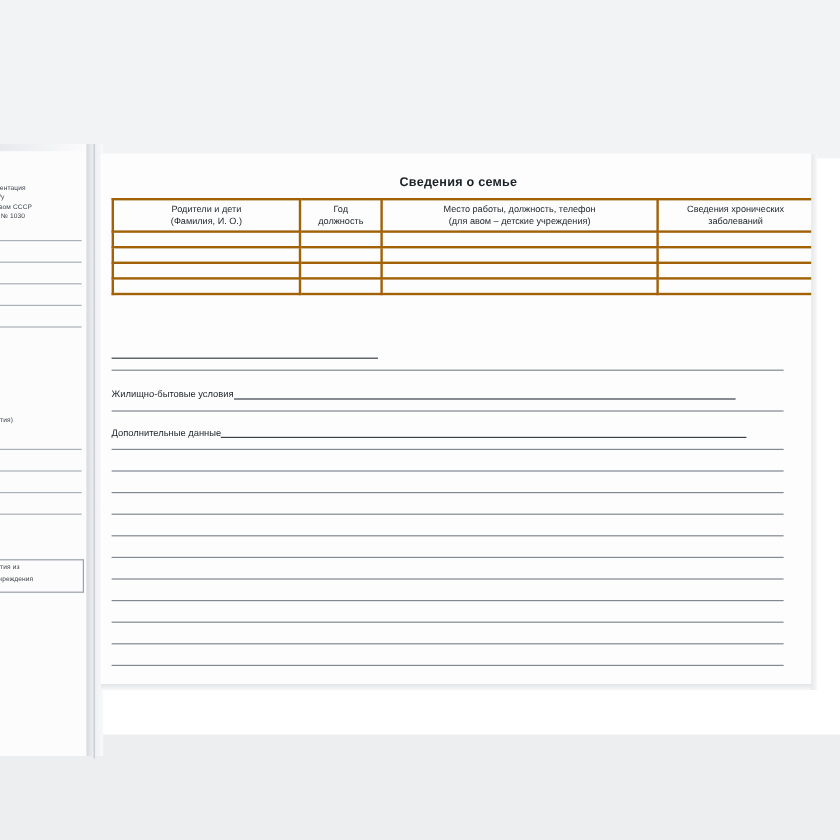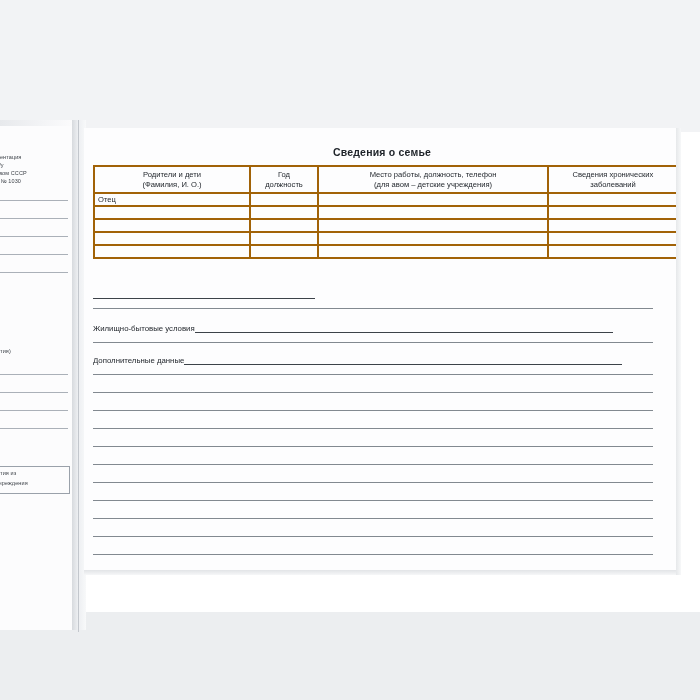--- a/index.html
+++ b/index.html
@@ -269,26 +269,20 @@
             <div>(для авом – детские учреждения)</div>
           </th>
           <th style="width:124px;">
             <div>Сведения хронических</div>
             <div>заболеваний</div>
           </th>
         </tr>
       </thead>
       <tbody>
         <tr>
-          <td class="rowlabel">Отец</td>
-          <td class="blank"></td>
-          <td class="blank"></td>
-          <td class="blank"></td>
-        </tr>
-        <tr>
           <td class="blank"></td>
           <td class="blank"></td>
           <td class="blank"></td>
           <td class="blank"></td>
         </tr>
         <tr>
           <td class="blank"></td>
           <td class="blank"></td>
           <td class="blank"></td>
           <td class="blank"></td>

